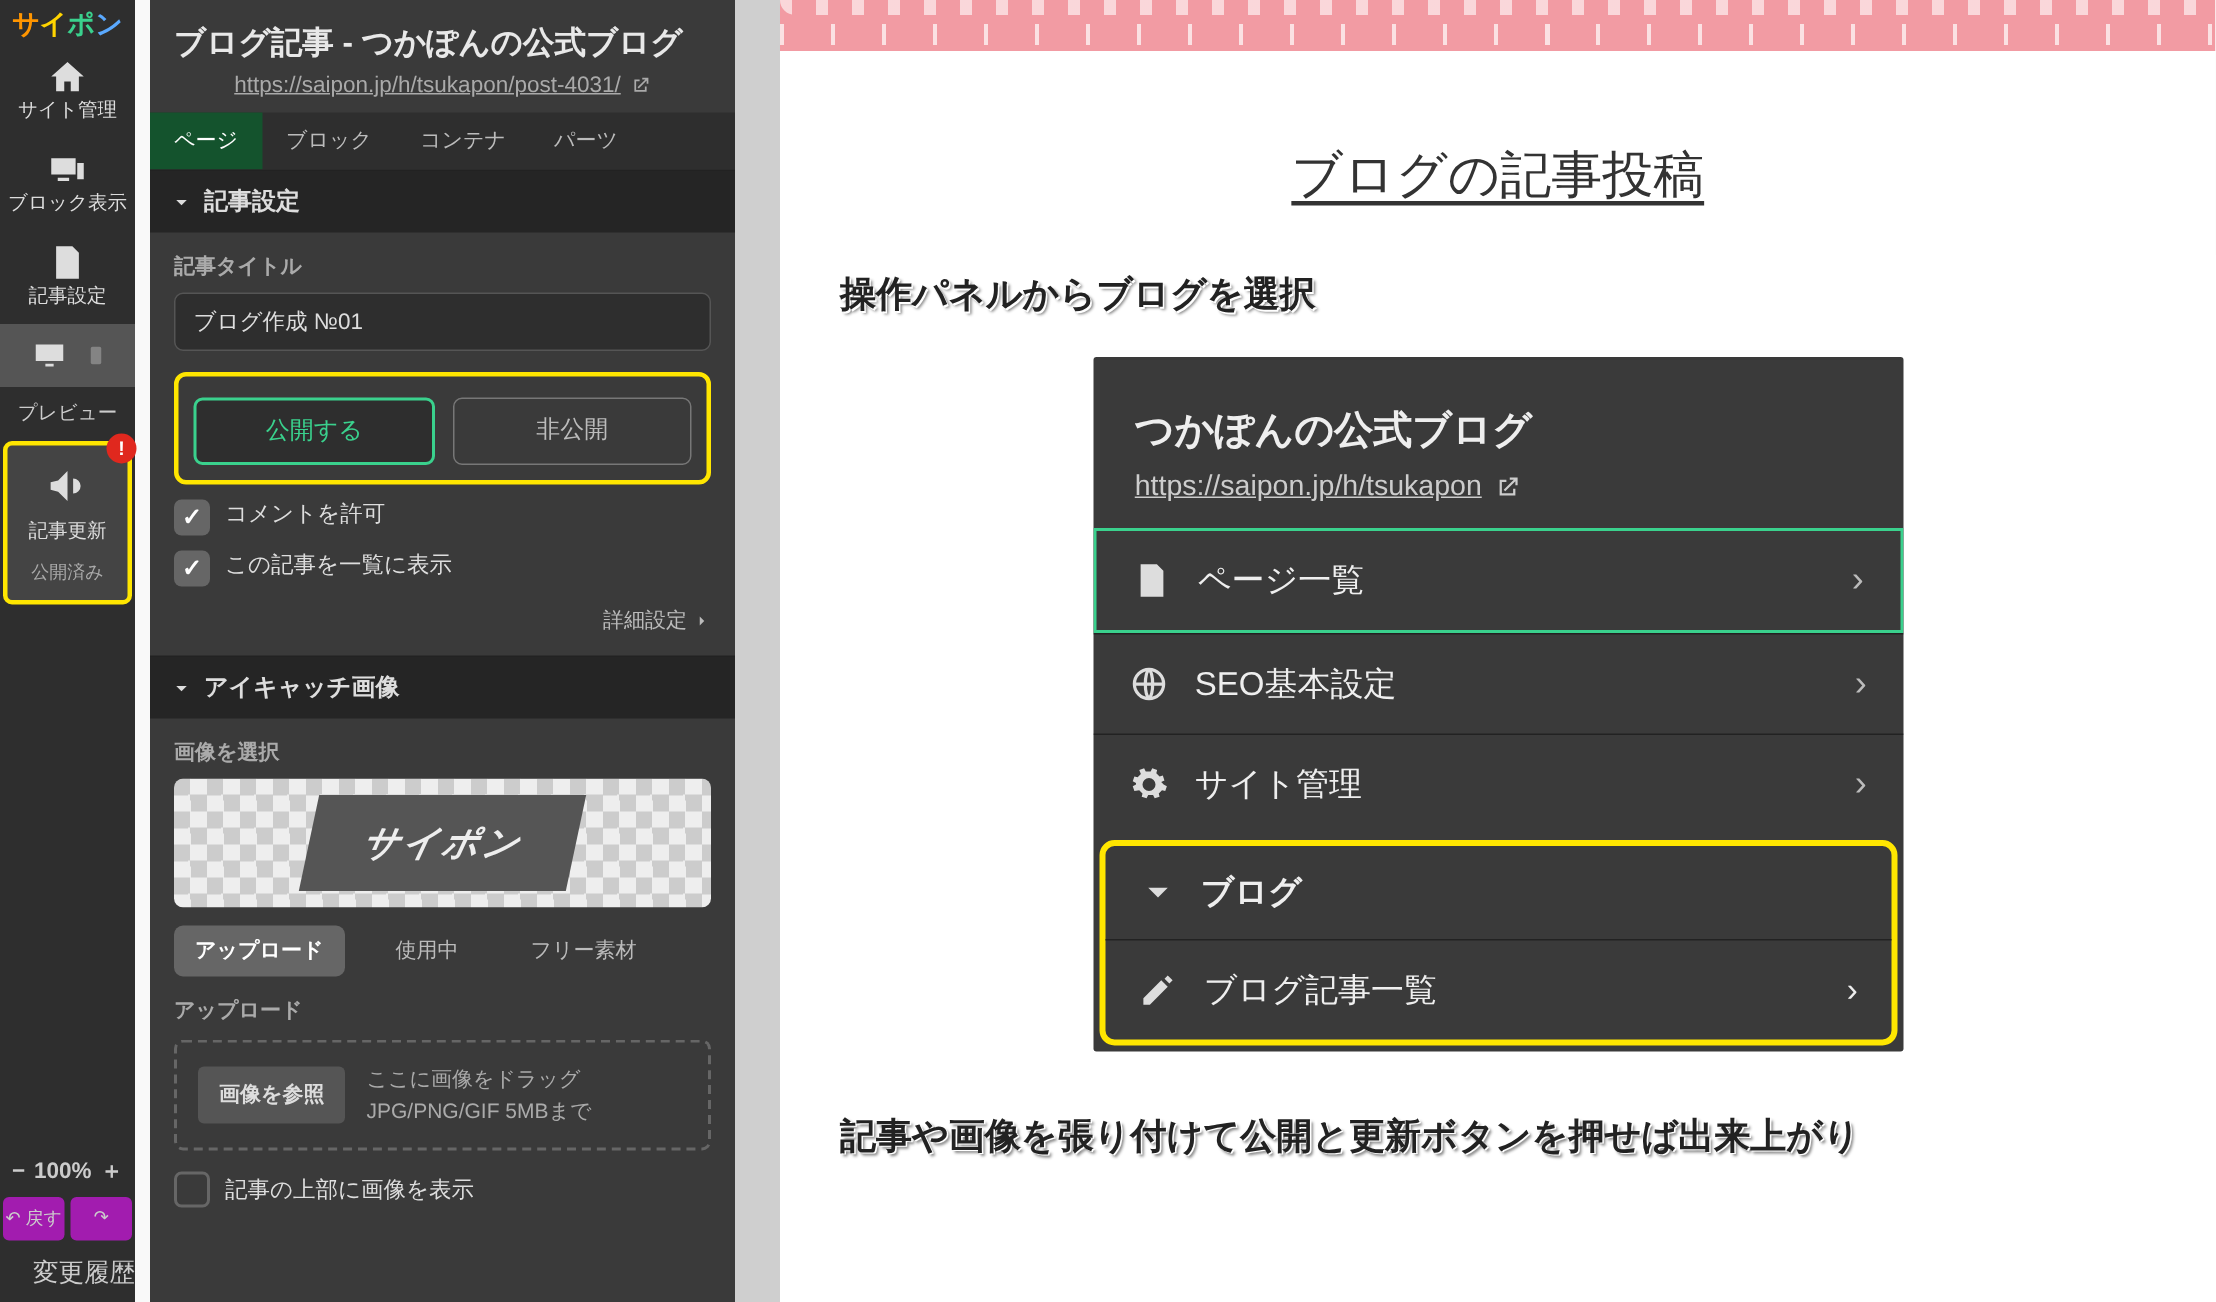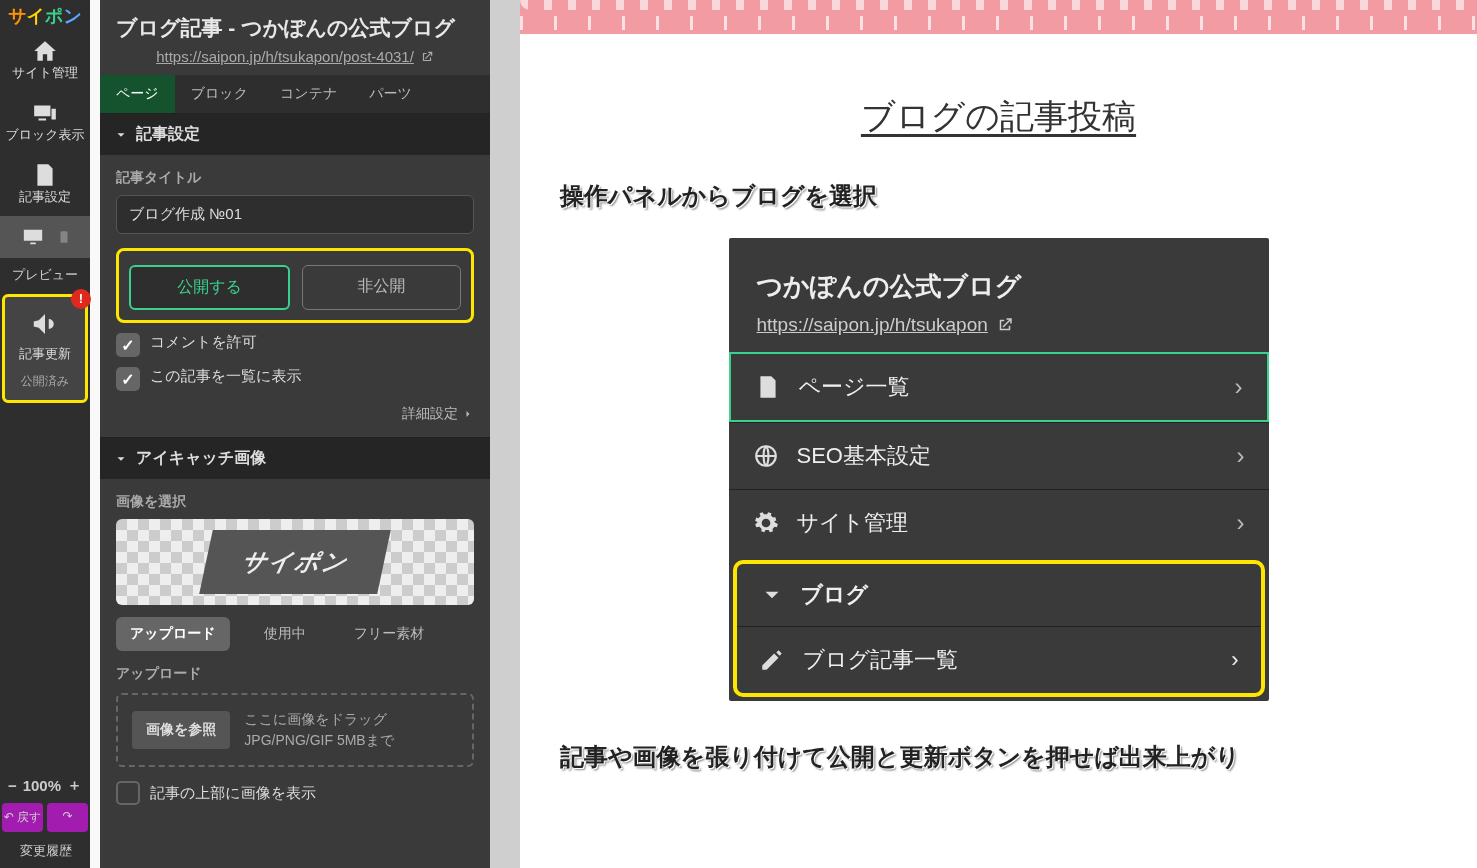--- a/index.html
+++ b/index.html
@@ -16,21 +16,21 @@
 .preview-label { font-size: 13px; color: #ccc; padding: 8px 0; text-align: center; width: 100%; }
 .update-box { width: 86px; margin: 2px; background: #444; border-radius: 6px; display: flex; flex-direction: column; align-items: center; padding: 12px 0 10px; position: relative; border: 3px solid #ffe600; }
 .update-box svg { width: 34px; height: 30px; fill: #ddd; }
 .update-box .lbl { font-size: 13px; color: #ddd; margin-top: 6px; }
 .update-box .pub { font-size: 12px; color: #aaa; margin-top: 10px; }
 .badge { position: absolute; top: -8px; right: -6px; width: 20px; height: 20px; background: #e0281e; border-radius: 50%; color: #fff; text-align: center; font-size: 13px; line-height: 20px; font-weight: bold; }
 .bottom-controls { margin-top: auto; width: 90px; color: #ccc; }
 .zoom { display: flex; align-items: center; justify-content: space-between; padding: 6px 8px; font-size: 15px; font-weight: bold; }
 .back-redo { display: flex; }
 .back-btn, .redo-btn { flex: 1; background: #a21caf; margin: 2px; border-radius: 4px; text-align: center; font-size: 12px; padding: 6px 0; }
-.history { text-align: left; font-size: 13px; padding: 8px 0; margin-left: 20px; }
+.history { text-align: right; font-size: 17px; padding: 8px 0; }
 
 
 .panel { position: absolute; left: 100px; top: 0; width: 390px; height: 868px; background: #3a3a3a; color: #ddd; font-size: 15px; display: flex; flex-direction: column; }
 .panel-header { padding: 14px 16px 10px; }
 .panel-title { font-size: 21px; font-weight: bold; color: #e8e8e8; }
 .panel-url { font-size: 15px; color: #aaa; text-decoration: underline; margin-top: 6px; display: flex; align-items: center; gap: 6px; justify-content: center; }
 .tabs { display: flex; background: #2e2e2e; }
 .tab { padding: 10px 16px; font-size: 14px; color: #bbb; cursor: pointer; }
 .tab.active { background: #14532d; color: #fff; }
 

